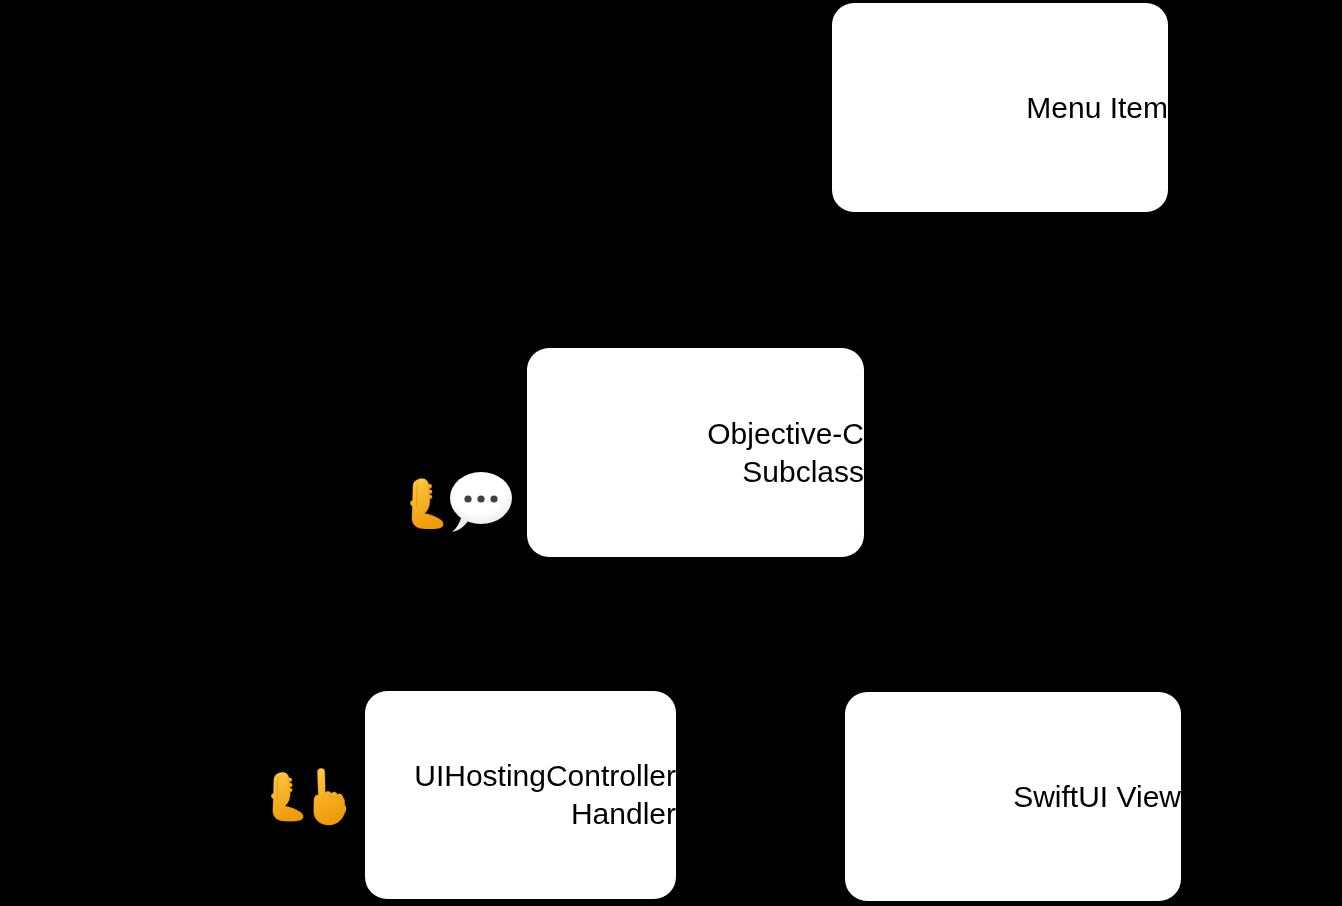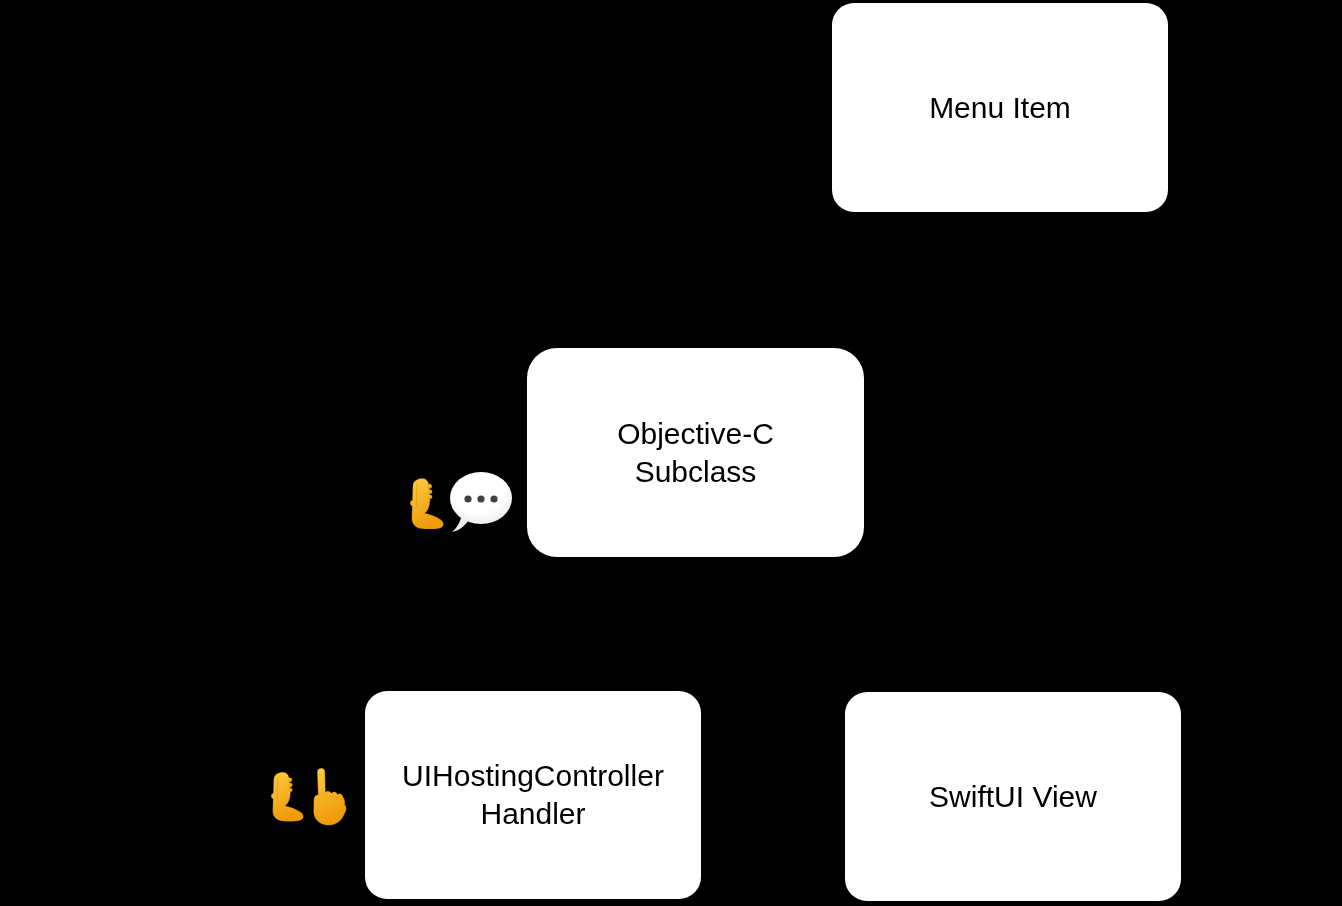--- a/index.html
+++ b/index.html
@@ -18,31 +18,31 @@
     width: 1342px;
     height: 906px;
     background: #000000;
   }
   .node {
     position: absolute;
     background: #ffffff;
     border-radius: 22px;
     display: flex;
     flex-direction: column;
-    align-items: center;
+    align-items: flex-end;
     justify-content: center;
     text-align: center;
     color: #000000;
     font-size: 30px;
     line-height: 38px;
     font-weight: 400;
   }
   #node-menu-item-coordinator   { left: 832px; top: 3px;   width: 336px; height: 209px; }
-  #node-objective-c-handler     { left: 527px; top: 348px; width: 337px; height: 209px; border-radius: 30px; }
-  #node-uihosting-subclass      { left: 365px; top: 691px; width: 336px; height: 208px; }
+  #node-objective-c-handler     { left: 527px; top: 348px; width: 337px; height: 209px; }
+  #node-uihosting-subclass      { left: 365px; top: 691px; width: 311px; height: 208px; }
   #node-swiftui-view            { left: 845px; top: 692px; width: 336px; height: 209px; }
 
   .annotation { position: absolute; }
   #annotation-handler  { left: 404px; top: 471px; width: 108px; height: 63px; }
   #annotation-subclass { left: 266px; top: 766px; width: 82px;  height: 61px; }
 
   .annotation svg { position: absolute; display: block; }
   #limb1  { left: 0;    top: 6px; width: 41px; height: 52px; }
   #bubble1{ left: 45px; top: 0;   width: 63px; height: 63px; }
   #limb2  { left: 0;    top: 3px; width: 38px; height: 54px; }

